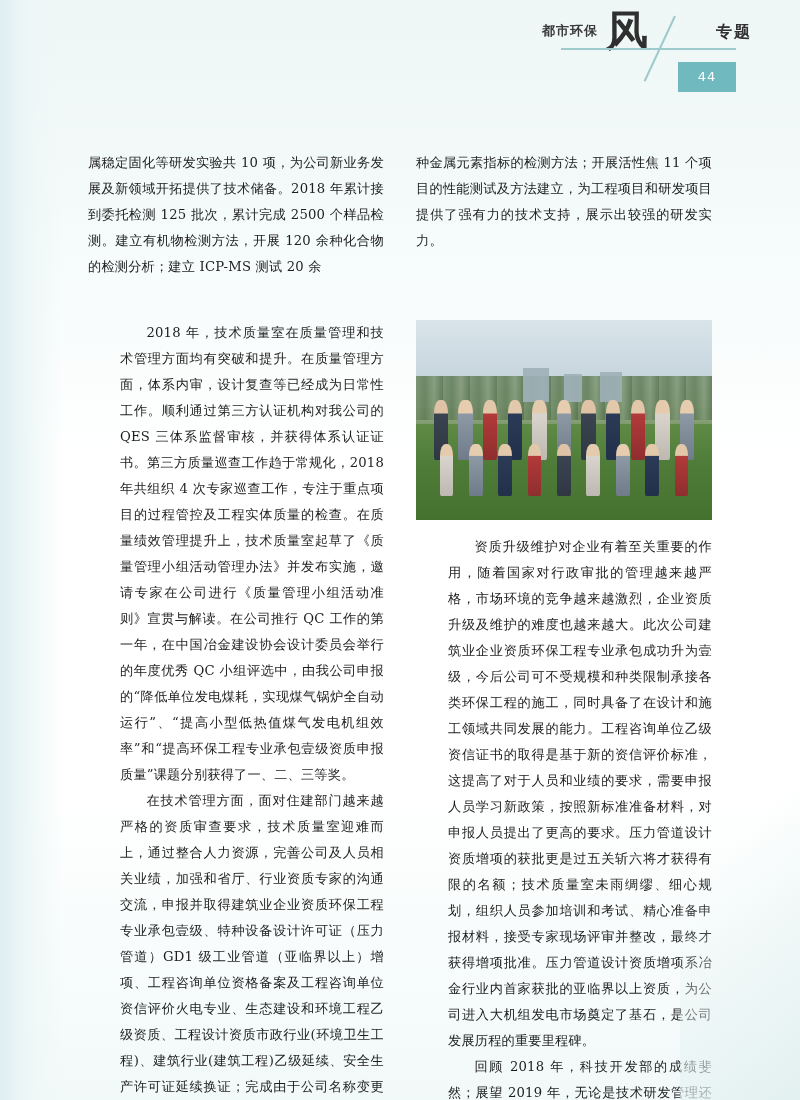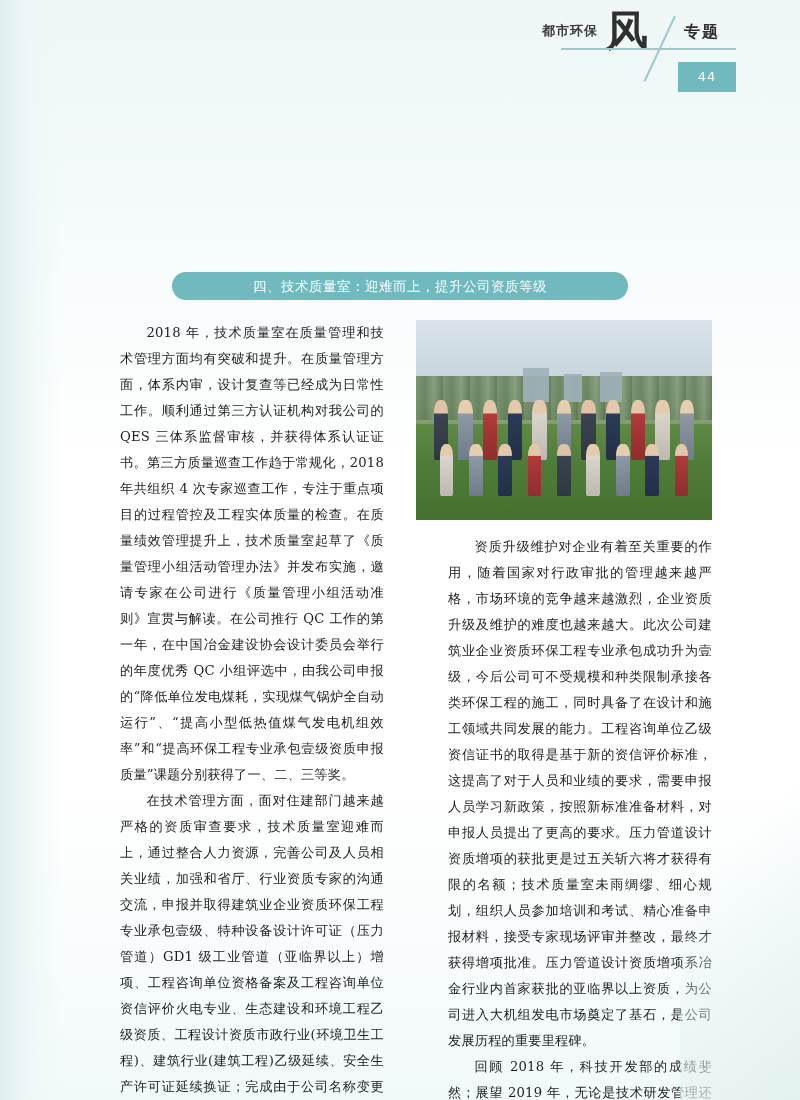--- a/index.html
+++ b/index.html
@@ -80,21 +80,21 @@
     right: 100px;
     top: 16px;
     width: 2px;
     height: 72px;
     background: #9ec9cd;
     transform: rotate(25deg);
     transform-origin: top center;
   }
   .section-title {
     position: absolute;
-    right: 56px;
+    right: 24px;
     top: 22px;
     font-size: 16px;
     font-weight: bold;
     color: #2f2f2f;
     letter-spacing: 2px;
   }
   .page-num {
     position: absolute;
     right: 40px;
     top: 62px;
@@ -234,22 +234,29 @@
 
   <div class="header">
     <div class="logo-cn">都市环保</div>
     <div class="logo-mark">风</div>
     <div class="header-rule"></div>
     <div class="header-slash"></div>
     <div class="section-title">专题</div>
     <div class="page-num">44</div>
   </div>
 
-
-  <div class="banner">四、技术质量室：迎难而上，提升公司资质等级</div>
+  <div class="intro">
+    <div class="col">
+      <p class="body-text">属稳定固化等研发实验共 10 项，为公司新业务发展及新领域开拓提供了技术储备。2018 年累计接到委托检测 125 批次，累计完成 2500 个样品检测。建立有机物检测方法，开展 120 余种化合物的检测分析；建立 ICP-MS 测试 20 余</p>
+    </div>
+    <div class="col">
+      <p class="body-text">种金属元素指标的检测方法；开展活性焦 11 个项目的性能测试及方法建立，为工程项目和研发项目提供了强有力的技术支持，展示出较强的研发实力。</p>
+    </div>
+  </div>
+
 
   <div class="main">
 
     <div class="col-left">
       <p class="body-text indent">2018 年，技术质量室在质量管理和技术管理方面均有突破和提升。在质量管理方面，体系内审，设计复查等已经成为日常性工作。顺利通过第三方认证机构对我公司的 QES 三体系监督审核，并获得体系认证证书。第三方质量巡查工作趋于常规化，2018 年共组织 4 次专家巡查工作，专注于重点项目的过程管控及工程实体质量的检查。在质量绩效管理提升上，技术质量室起草了《质量管理小组活动管理办法》并发布实施，邀请专家在公司进行《质量管理小组活动准则》宣贯与解读。在公司推行 QC 工作的第一年，在中国冶金建设协会设计委员会举行的年度优秀 QC 小组评选中，由我公司申报的“降低单位发电煤耗，实现煤气锅炉全自动运行”、“提高小型低热值煤气发电机组效率”和“提高环保工程专业承包壹级资质申报质量”课题分别获得了一、二、三等奖。</p>
       <p class="body-text indent p-gap">在技术管理方面，面对住建部门越来越严格的资质审查要求，技术质量室迎难而上，通过整合人力资源，完善公司及人员相关业绩，加强和省厅、行业资质专家的沟通交流，申报并取得建筑业企业资质环保工程专业承包壹级、特种设备设计许可证（压力管道）GD1 级工业管道（亚临界以上）增项、工程咨询单位资格备案及工程咨询单位资信评价火电专业、生态建设和环境工程乙级资质、工程设计资质市政行业(环境卫生工程)、建筑行业(建筑工程)乙级延续、安全生产许可证延续换证；完成由于公司名称变更导致的各类资质证书变更，共 10 项。完成入川备案续期，入浙备案新增施工资质及原设计资质公司名称变更，进疆备案，江西备案，天津备案，入湘备案，大丰审图备案等。在成果管理方面，申报并取得全国冶金行业优秀工程设计奖共 7 项。经中国冶金建设协会组织专家评审，以上项目中两项获一等奖、三项获二等奖、两项获三等奖。</p>
     </div>
 
     <div class="col-right">
       <div class="photo">

